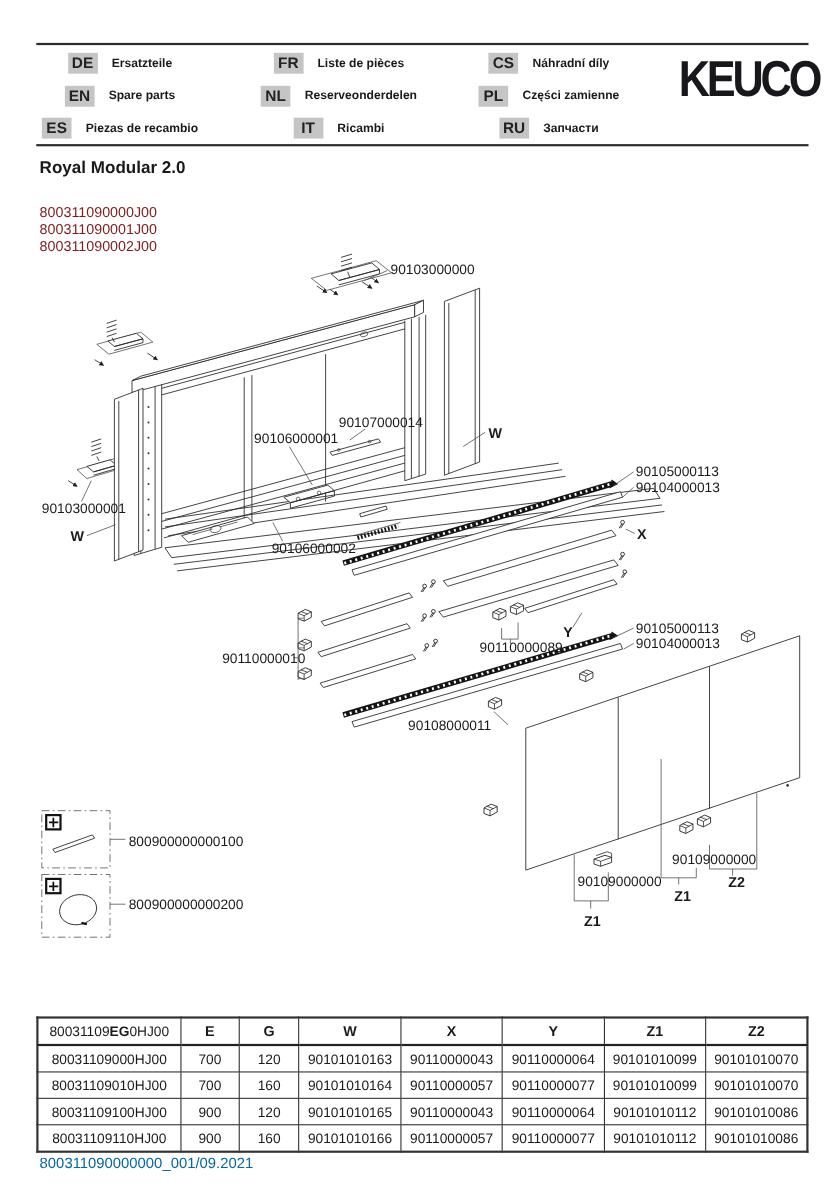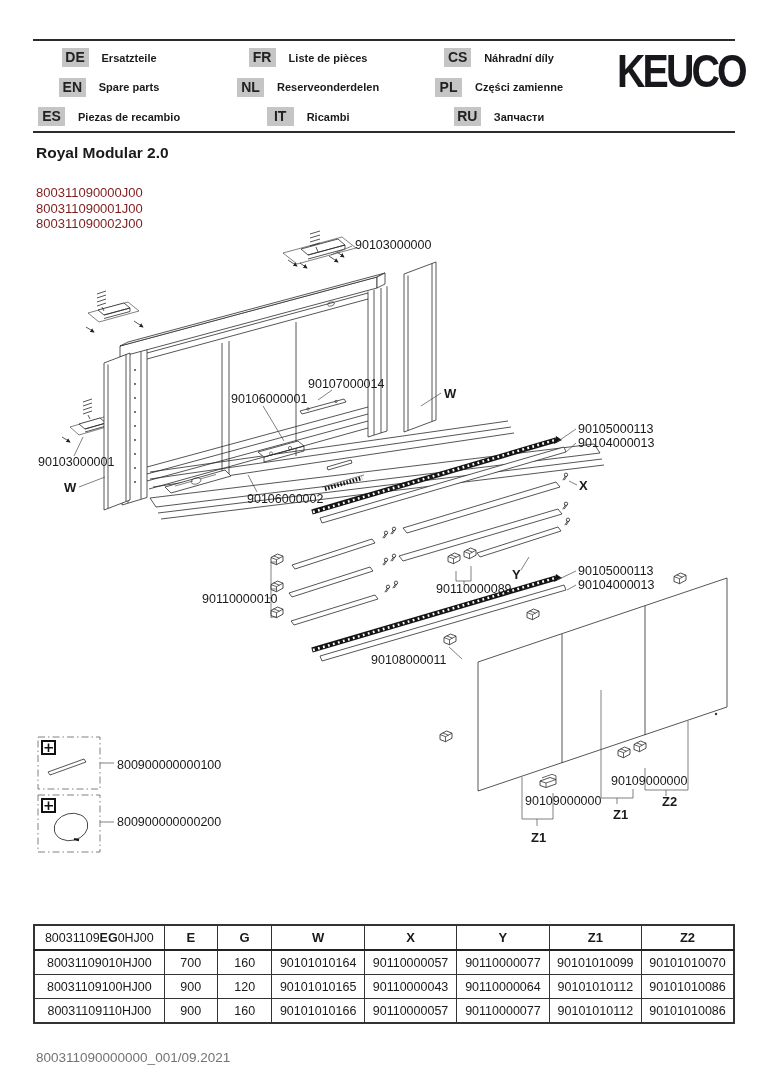--- a/index.html
+++ b/index.html
@@ -42,21 +42,21 @@
                font-size:12.5px;table-layout:fixed;}
   .parts-table th,.parts-table td{border:1.2px solid #333;text-align:center;
                padding:0;height:23px;font-weight:normal;overflow:hidden;white-space:nowrap;}
   .parts-table{border:2px solid #333;}
   .parts-table thead th{font-weight:bold;font-size:13px;border-bottom:2.6px solid #222;}
   .parts-table thead th.firstcell{font-weight:normal;font-size:12.5px;}
   .parts-table thead th.firstcell b{font-weight:bold;}
   .col-ref{width:18.6%;} .col-e{width:7.6%;} .col-g{width:7.8%;}
   .col-w,.col-x,.col-y,.col-z1,.col-z2{width:13.2%;}
 
-  .doc-footer{position:absolute;left:36px;top:1050px;font-size:13.5px;color:#737373;}
+  .doc-footer{position:absolute;left:36px;top:1050px;font-size:13.5px;color:#0369a1;}
 </style>
 </head>
 <body>
 
 <div class="page">
 
   <div class="rule top"></div>
   <div class="rule bottom"></div>
 
   <div class="lang-col c1">
@@ -365,20 +365,30 @@
       <th>E</th>
           <th>G</th>
           <th>W</th>
           <th>X</th>
           <th>Y</th>
           <th>Z1</th>
           <th>Z2</th>
         </tr>
     </thead>
     <tbody id="parts-table-body">
+        <tr>
+          <td>80031109000HJ00</td>
+          <td>700</td>
+          <td>120</td>
+          <td>90101010163</td>
+          <td>90110000043</td>
+          <td>90110000064</td>
+          <td>90101010099</td>
+          <td>90101010070</td>
+        </tr>
         <tr>
           <td>80031109010HJ00</td>
           <td>700</td>
           <td>160</td>
           <td>90101010164</td>
           <td>90110000057</td>
           <td>90110000077</td>
           <td>90101010099</td>
           <td>90101010070</td>
         </tr>

